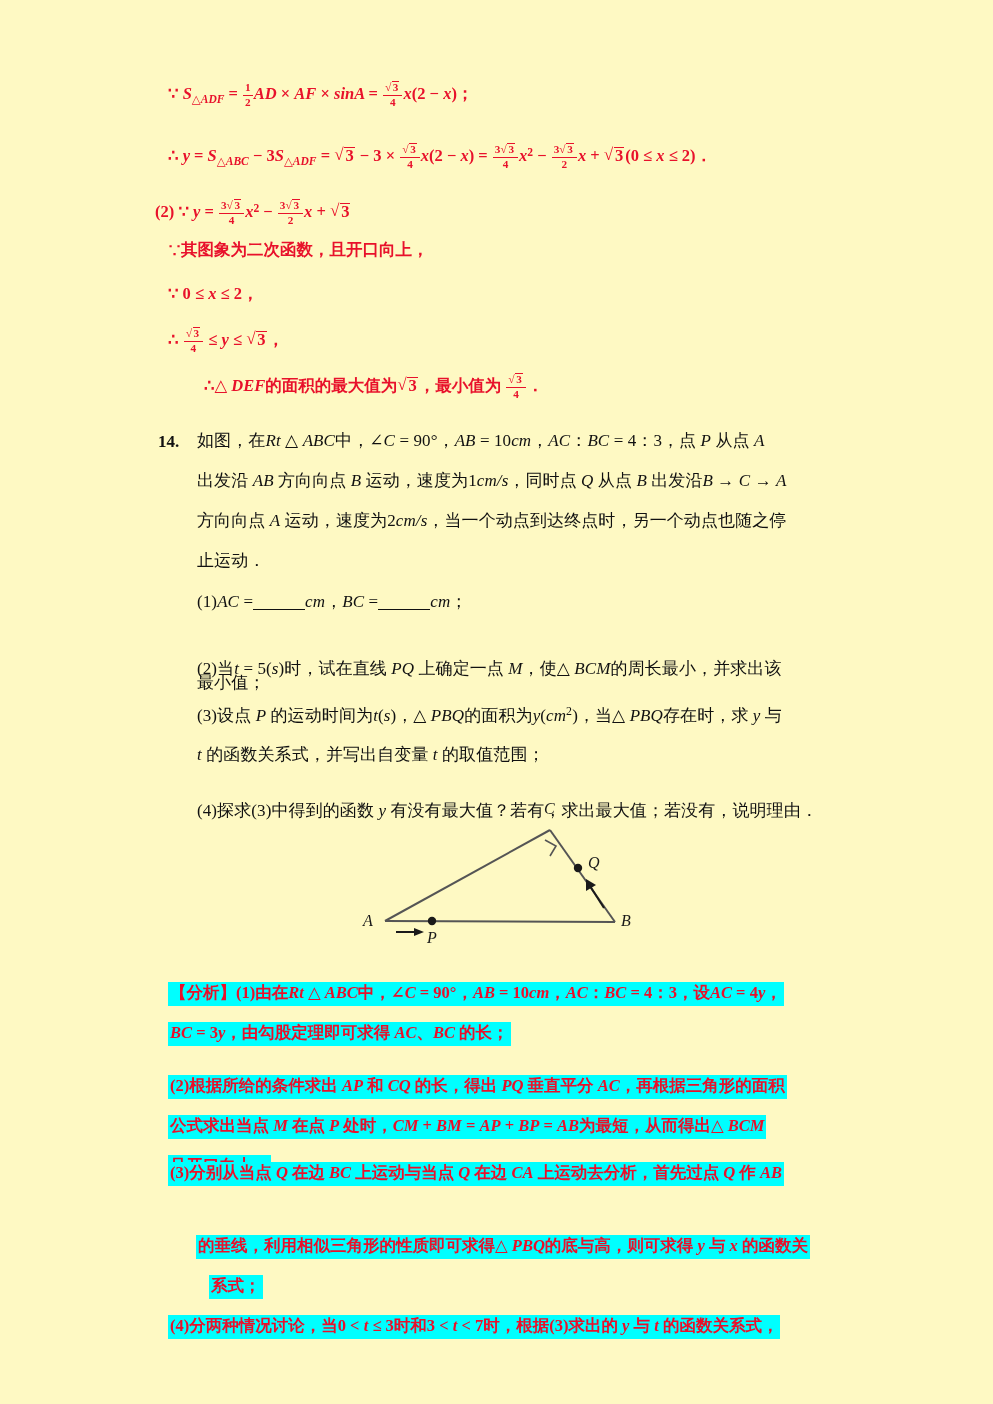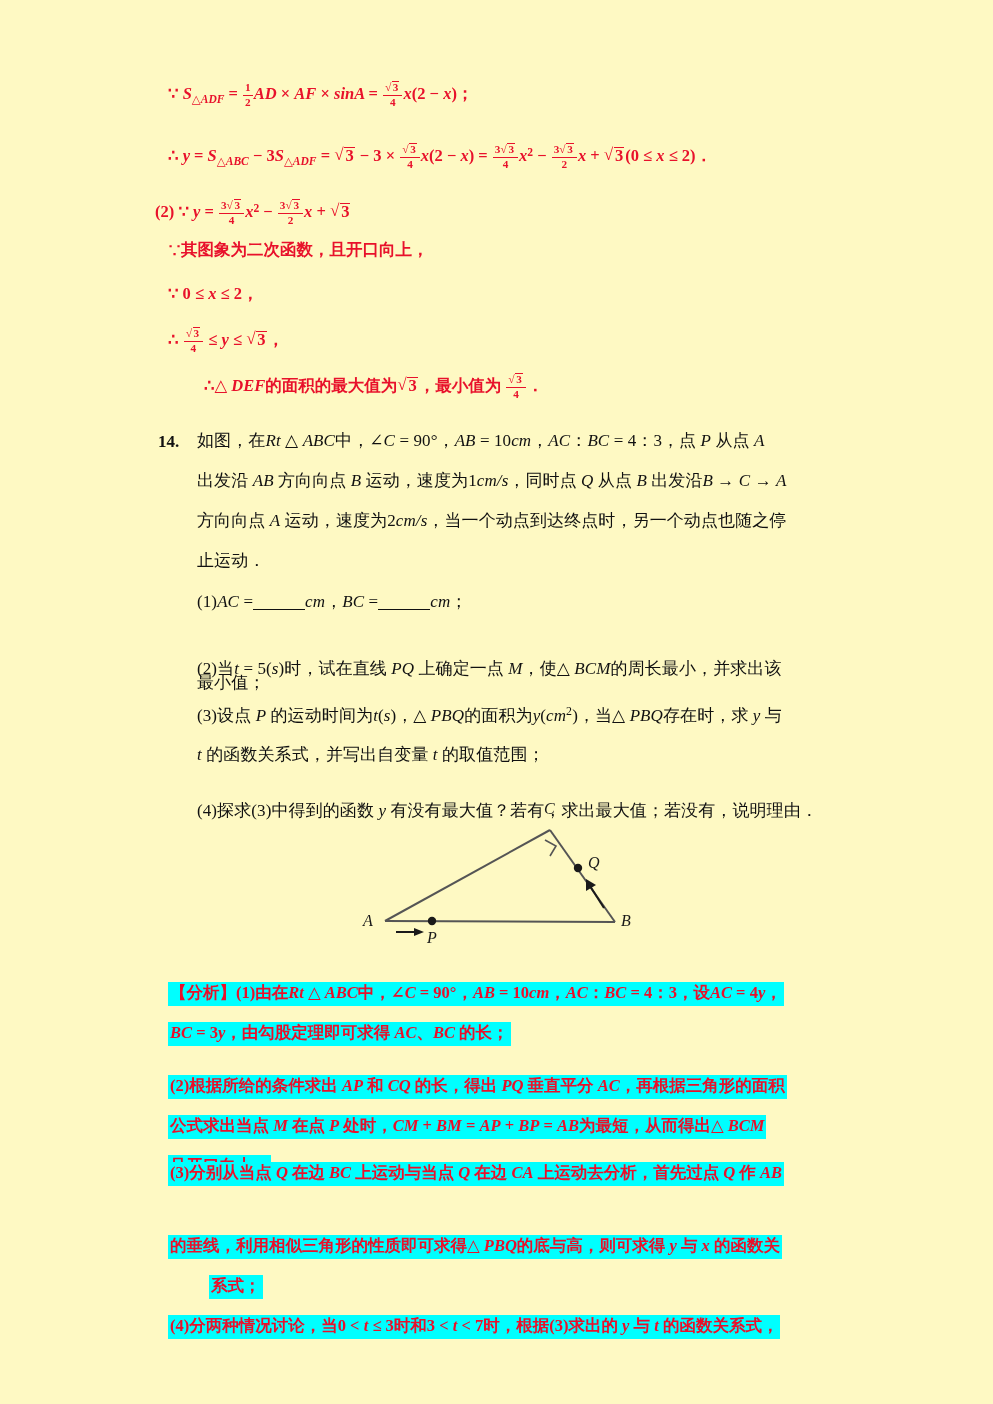--- a/index.html
+++ b/index.html
@@ -272,21 +272,21 @@
   </div>
   <div class="hl-line" style="top:1115px;">
     <span class="hl">公式求出当点 <i>M</i> 在点 <i>P</i> 处时，<i>CM</i> + <i>BM</i> = <i>AP</i> + <i>BP</i> = <i>AB</i>为最短，从而得出<span class="tri">△</span> <i>BCM</i></span>
   </div>
   <div class="hl-line" style="top:1155px;">
     <span class="hl">且开口向上；</span>
   </div>
   <div class="hl-line" style="top:1162px;">
     <span class="hl">(3)分别从当点 <i>Q</i> 在边 <i>BC</i> 上运动与当点 <i>Q</i> 在边 <i>CA</i> 上运动去分析，首先过点 <i>Q</i> 作 <i>AB</i></span>
   </div>
-  <div class="hl-line" style="top:1235px;">
+  <div class="hl-line" style="top:1235px;margin-left:28px;">
     <span class="hl">的垂线，利用相似三角形的性质即可求得<span class="tri">△</span> <i>PBQ</i>的底与高，则可求得 <i>y</i> 与 <i>x</i> 的函数关</span>
   </div>
   <div class="hl-line" style="top:1275px;padding-left:41px;">
     <span class="hl">系式；</span>
   </div>
   <div class="hl-line" style="top:1315px;border-radius:7px;">
     <span class="hl">(4)分两种情况讨论，当0 &lt; <i>t</i> ≤ 3时和3 &lt; <i>t</i> &lt; 7时，根据(3)求出的 <i>y</i> 与 <i>t</i> 的函数关系式，</span>
   </div>
 
 </div>

